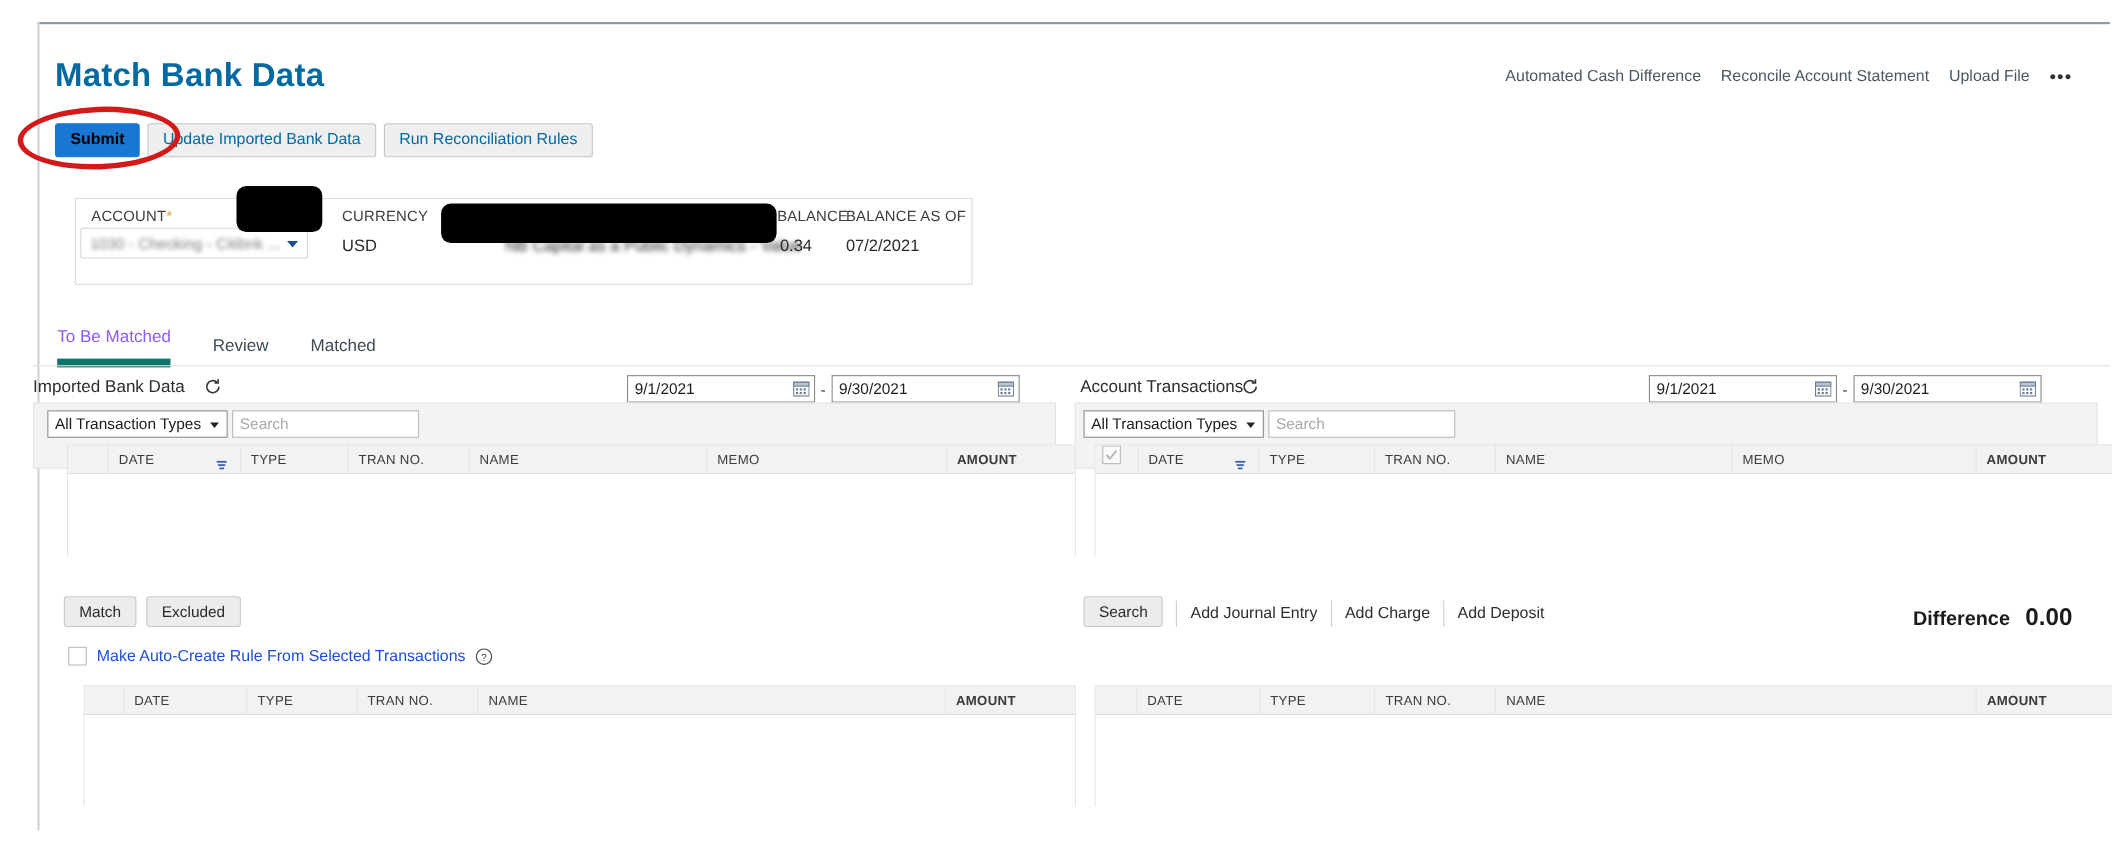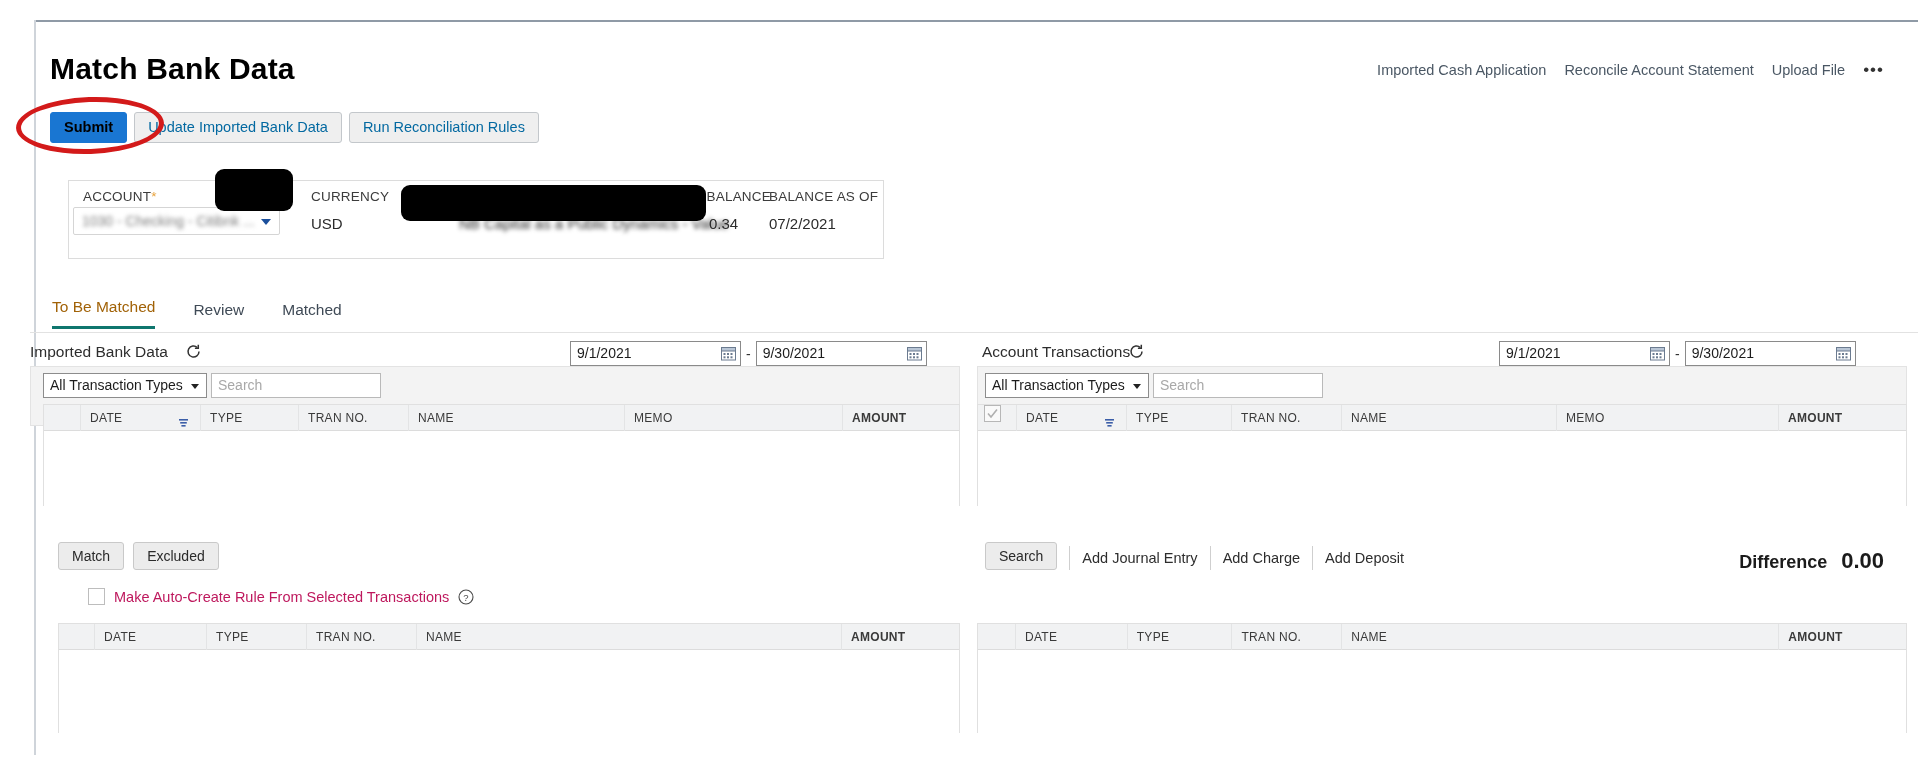--- a/index.html
+++ b/index.html
@@ -21,21 +21,21 @@
     background: #8f9aa6;
   }
   .left-rule {
     position: absolute; left: 34px; top: 20px; width: 2px; height: 735px;
     background: #cfd4da;
   }
 
   
   .page-title {
     position: absolute; left: 50px; top: 52px;
-    font-size: 30px; font-weight: bold; color: #000000;
+    font-size: 30px; font-weight: bold; color: #0369a1;
     letter-spacing: .2px;
   }
   .header-links {
     position: absolute; right: 36px; top: 60px;
     display: flex; align-items: center; gap: 18px;
     font-size: 14.5px; color: #4a5764;
   }
   .header-links span { white-space: nowrap; cursor: pointer; }
   .ellipsis-icon { font-size: 17px; color: #333; letter-spacing: 1px; }
 
@@ -95,21 +95,21 @@
     position: absolute; background: #000; border-radius: 9px;
   }
   .blur-txt { filter: blur(2.3px); }
 
   
   .tabs {
     position: absolute; left: 52px; top: 298px;
     display: flex; gap: 38px; align-items: flex-end;
   }
   .tab { font-size: 15.5px; color: #3f4a56; padding-bottom: 10px; cursor: pointer; white-space: nowrap; }
-  .tab.active { color: #a16207; border-bottom: 3px solid #0f766e; }
+  .tab.active { color: #8b5cf6; border-bottom: 8px solid #0f766e; }
   .tabs-underline {
     position: absolute; left: 30px; top: 332px; width: 1888px; height: 1px; background: #e2e2e2;
   }
 
   
   .panel-title {
     position: absolute; font-size: 15.5px; color: #2d2d2d; white-space: nowrap;
   }
   .refresh-icon {
     position: absolute; width: 17px; height: 17px;
@@ -134,21 +134,21 @@
     position: absolute; right: 7px; top: 10px; width: 0; height: 0;
     border-left: 4.5px solid transparent; border-right: 4.5px solid transparent;
     border-top: 5.5px solid #222;
   }
   .search-box {
     width: 170px; height: 25px; border: 1px solid #b9b9b9; background: #fff;
     font-size: 14px; color: #a8a8a8; padding: 3px 6px; margin-left: 4px;
   }
 
   
-  .tbl { position: absolute; border: 1px solid #e0e0e0; background: #fff; }
+  .tbl { position: absolute; border: 1px solid #e0e0e0; background: #fff; margin-left: 18px; }
   .tbl-head {
     display: flex; background: #f1f2f3; border-bottom: 1px solid #dcdcdc;
     height: 26px; align-items: center;
   }
   .th {
     font-size: 12px; color: #3a3a3a; letter-spacing: .3px;
     border-right: 1px solid #e3e4e5; height: 26px; line-height: 26px;
     padding-left: 9px; white-space: nowrap; overflow: hidden;
     position: relative;
   }
@@ -168,21 +168,21 @@
     font-size: 14px; color: #2a2a2a; padding: 5px 13px; cursor: pointer;
     font-family: "Liberation Sans", sans-serif; white-space: nowrap;
   }
   .link-btn {
     font-size: 14.5px; color: #2d2d2d; padding: 4px 12px; cursor: pointer;
     border-right: 1px solid #cfcfcf; white-space: nowrap;
   }
   .link-btn:last-child { border-right: none; }
   .checkbox-row {
     position: absolute; display: flex; align-items: center; gap: 9px;
-    font-size: 14.5px; color: #be185d; margin-left: 26px;
+    font-size: 14.5px; color: #1d4ed8;
   }
   .chk-empty {
     width: 17px; height: 17px; border: 1px solid #bdbdbd; background: #fff;
   }
   .help-icon { width: 16px; height: 16px; }
   .difference {
     position: absolute; right: 36px; top: 548px;
     font-size: 18px; font-weight: bold; color: #1b1b1b;
     display: flex; align-items: baseline; gap: 14px;
   }
@@ -192,21 +192,21 @@
 <body>
 
 <div class="page">
 
   <div class="top-rule"></div>
   <div class="left-rule"></div>
 
   <div class="page-title">Match Bank Data</div>
 
   <div class="header-links">
-    <span>Imported Cash Application</span>
+    <span>Automated Cash Difference</span>
     <span>Reconcile Account Statement</span>
     <span>Upload File</span>
     <span class="ellipsis-icon">•••</span>
   </div>
 
   <div class="toolbar">
     <button class="btn btn-primary">Submit</button>
     <button class="btn">Update Imported Bank Data</button>
     <button class="btn">Run Reconciliation Rules</button>
   </div>

